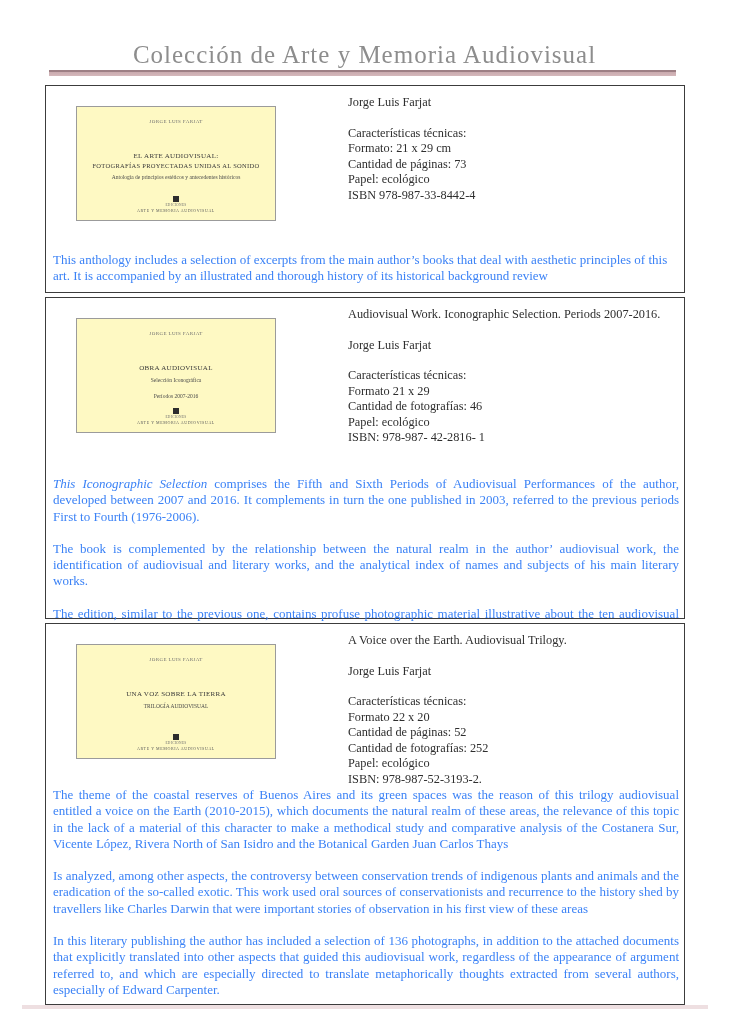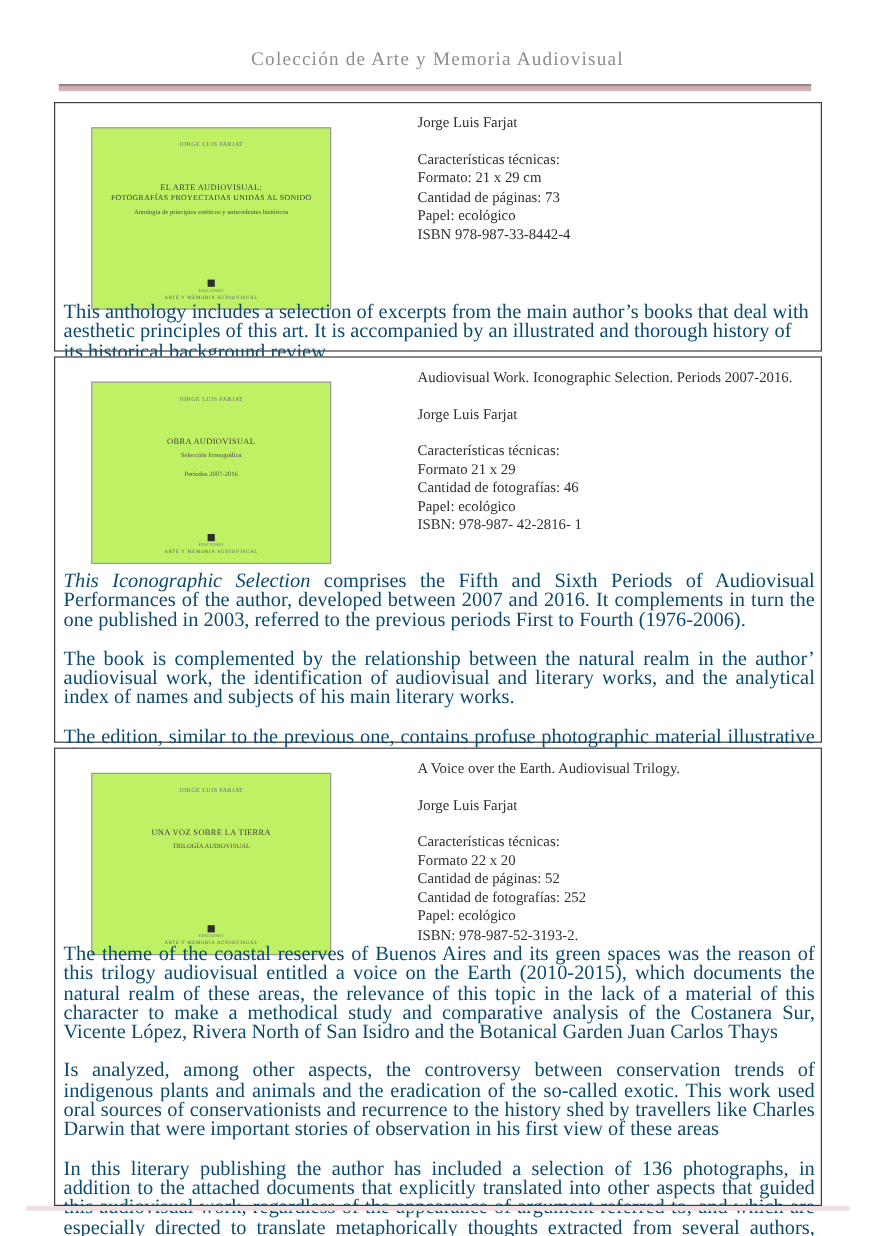--- a/index.html
+++ b/index.html
@@ -7,41 +7,41 @@
   body {
     position:relative;
     font-family:"Liberation Serif","DejaVu Serif",serif;
     color:#2e2e2e;
     overflow:hidden;
   }
 
   
   .page-title {
     position:absolute; top:41px; left:0; width:729px;
-    text-align:center; font-size:16px; letter-spacing:1px;
+    text-align:center; font-size:25px; letter-spacing:1px;
     color:#8d8d8d;
   }
   .header-rule {
     position:absolute; top:70px; left:49px; width:627px; height:6px;
     background:linear-gradient(#9d7f84 0%, #9d7f84 30%, #c9a9ad 30%, #d4b8bb 100%);
   }
 
   
   .section {
     position:absolute; left:45px; width:640px;
     border:1px solid #3c3c3c; background:#fff;
   }
   .section-1 { top:85px;  height:208px; }
   .section-2 { top:297px; height:322px; }
   .section-3 { top:623px; height:382px; }
 
   
   .cover {
-    position:absolute; left:30px; top:20px; width:200px; height:152px;
-    border:1px solid #9b9b9b; background:#bef264;
+    position:absolute; left:30px; top:20px; width:200px; height:115px;
+    border:1px solid #9b9b9b; background:#fef9c3;
     text-align:center;
   }
   .cover-author   { margin-top:12px; font-size:5px; letter-spacing:.4px; color:#6e6e6e; }
   .cover-title    { margin-top:28px; font-size:7px; line-height:9px; letter-spacing:.3px; color:#3a3a3a; }
   .cover-title-2  { font-size:6.5px; line-height:9px; letter-spacing:.3px; color:#3a3a3a; }
   .cover-sub      { margin-top:4px; font-size:5.5px; color:#4a4a4a; }
   .cover-extra    { margin-top:10px; font-size:5.5px; color:#4a4a4a; }
   .cover-logo     { position:absolute; bottom:7px; left:0; width:100%; }
   .logo-square    { width:6px; height:6px; background:#2d2d2d; margin:0 auto; }
   .logo-imprint   { font-size:3.5px; color:#6e6e6e; margin-top:1px; letter-spacing:.3px; }
@@ -51,21 +51,21 @@
   .info {
     position:absolute; left:302px; top:9px; width:332px;
     font-size:12.3px; line-height:15.5px; color:#2e2e2e;
   }
   .info-title  { margin-bottom:15px; }
   .info-author { margin-bottom:15px; }
 
   
   .body-text {
     position:absolute; left:7px; width:626px;
-    font-size:17px; line-height:16.3px; color:#0c4a6e;
+    font-size:13px; line-height:16.3px; color:#3b82f6;
     text-align:justify;
   }
   .section-1 .body-text { top:166px; text-align:left; }
   .section-2 .body-text { top:178px; }
   .section-3 .body-text { top:163px; }
   .body-text p + p { margin-top:16px; }
 
   
   .footer-rule {
     position:absolute; top:1005px; left:22px; width:686px; height:4px;

